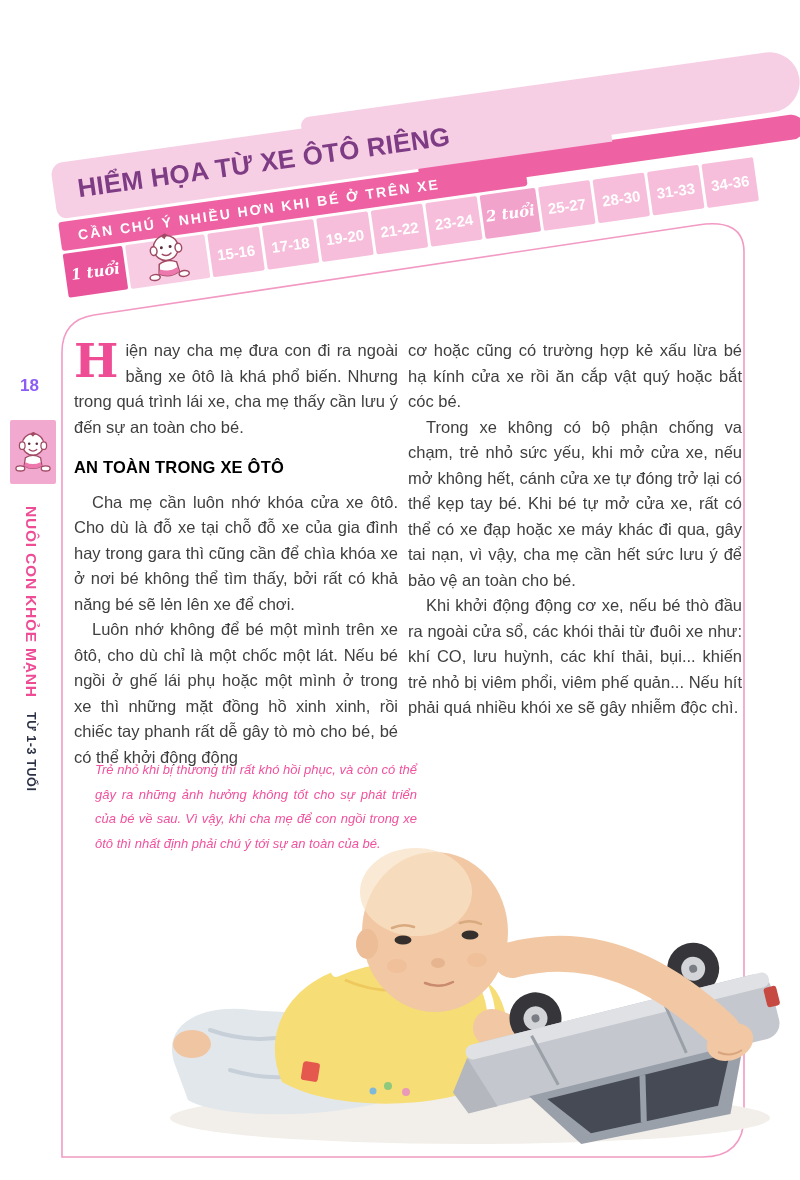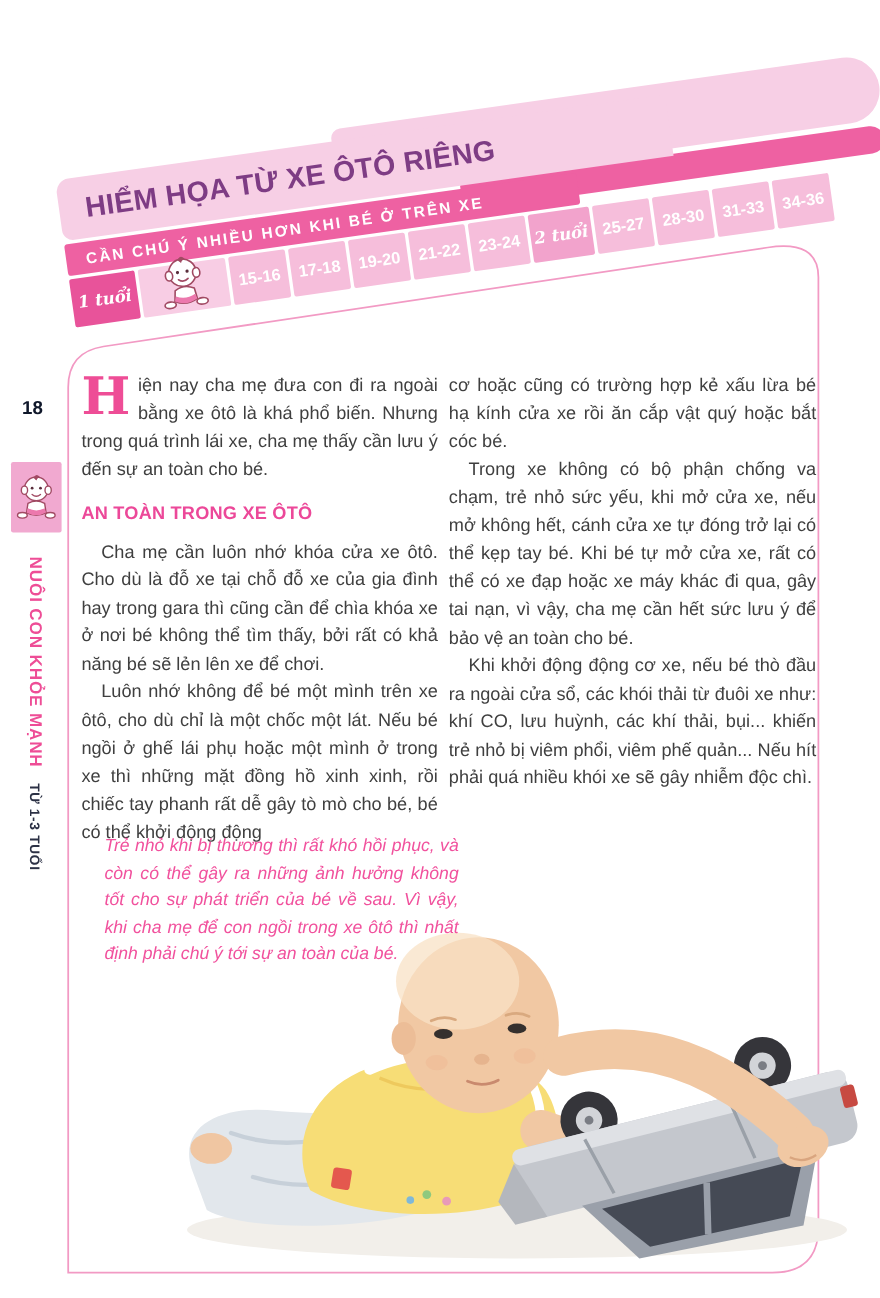--- a/index.html
+++ b/index.html
@@ -37,27 +37,27 @@
 
   
   .col{position:absolute;z-index:3;color:#3f3f3f;font-size:16.5px;line-height:25.5px;
        text-align:justify;}
   .col-left{left:74px;top:338px;width:324px;}
   .col-right{left:408px;top:338px;width:334px;}
   .col p{margin:0;}
   .col p.ind{text-indent:18px;}
   .dropcap{float:left;font-family:"DejaVu Serif",serif;font-weight:bold;font-size:47px;
            line-height:40px;color:#ee4d96;margin:3px 7px 0 0;}
-  .section-heading{color:#ec4899;font-weight:bold;font-size:16.5px;margin:15px 0 9px 0;
+  .section-heading{color:#000000;font-weight:bold;font-size:16.5px;margin:15px 0 9px 0;
                    letter-spacing:.2px;text-align:left;}
   .caption{position:absolute;left:95px;top:758px;width:322px;z-index:3;color:#f1519d;
-           font-size:16px;line-height:24.5px;font-style:italic;text-align:justify;}
+           font-size:13px;line-height:24.5px;font-style:italic;text-align:justify;}
 
   
-  .pagenum{position:absolute;left:20px;top:361px;font-size:17px;font-weight:bold;color:#0f172a;z-index:3;}
+  .pagenum{position:absolute;left:20px;top:376px;font-size:17px;font-weight:bold;color:#8b5cf6;z-index:3;}
   .mascot-box{position:absolute;left:10px;top:420px;width:46px;height:64px;background:#f1a9d0;
               border-radius:2px;z-index:3;display:flex;align-items:center;justify-content:center;}
   .vtext{position:absolute;transform:rotate(90deg);transform-origin:0 0;white-space:nowrap;z-index:3;}
   .vtext-series{left:40px;top:506px;color:#ee4d96;font-weight:bold;font-size:15.5px;letter-spacing:.8px;}
   .vtext-age{left:38px;top:712px;color:#2c3145;font-weight:bold;font-size:12.5px;letter-spacing:.6px;}
 
   
   .photo{position:absolute;left:140px;top:830px;z-index:2;}
 </style>
 </head>

